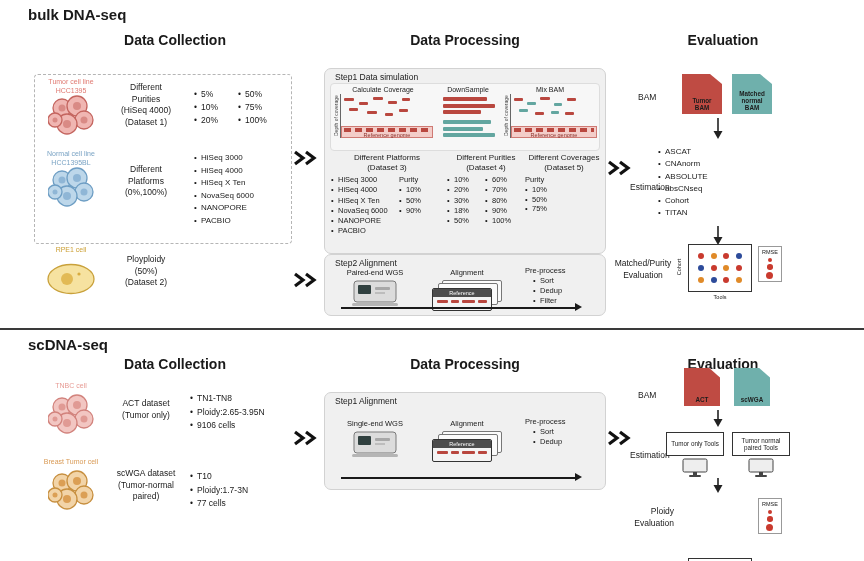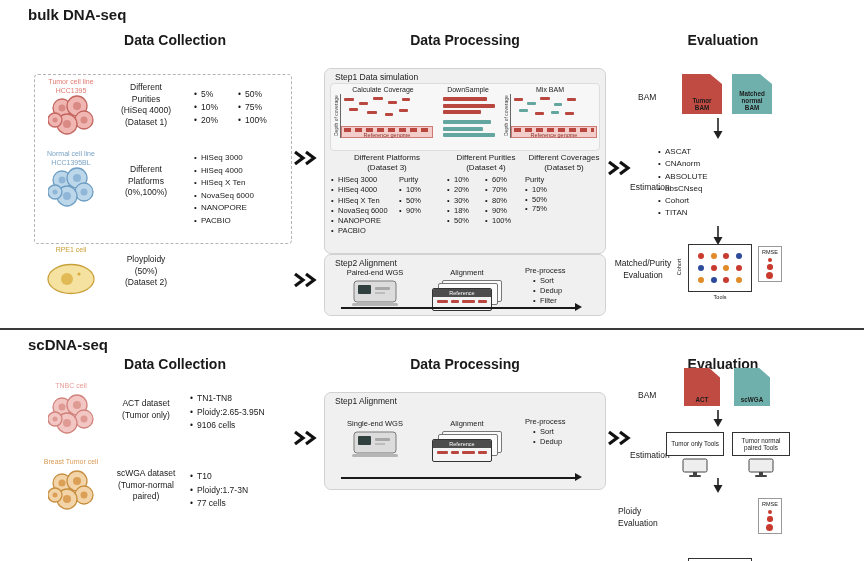--- a/index.html
+++ b/index.html
@@ -571,21 +571,21 @@
         <rect x="7" y="17" width="12" height="2" rx="1" fill="#444"></rect>
       </svg>
     </div>
   </div>
   <span class="abs" style="left:712px;top:478px">
     <svg width="12" height="16" viewBox="0 0 12 16">
         <line x1="6" y1="0" x2="6" y2="8" stroke="#222" stroke-width="1.6"></line>
         <polygon points="1.5,7 10.5,7 6,15" fill="#222"></polygon>
       </svg>
   </span>
-  <div class="abs" style="left:618px;top:506px;width:56px;font-size:8.5px;text-align:left">
+  <div class="abs" style="left:618px;top:506px;width:56px;font-size:8.5px;text-align:right">
       <div class="line">Ploidy</div>
       <div class="line">Evaluation</div>
     </div>
   <div class="abs evalplot" style="left:678px;top:496px">
 
     <div class="plot-box"></div>
 
   </div>
   <div class="abs rmse" style="left:758px;top:498px">
     <span class="rmse-t">RMSE</span>

